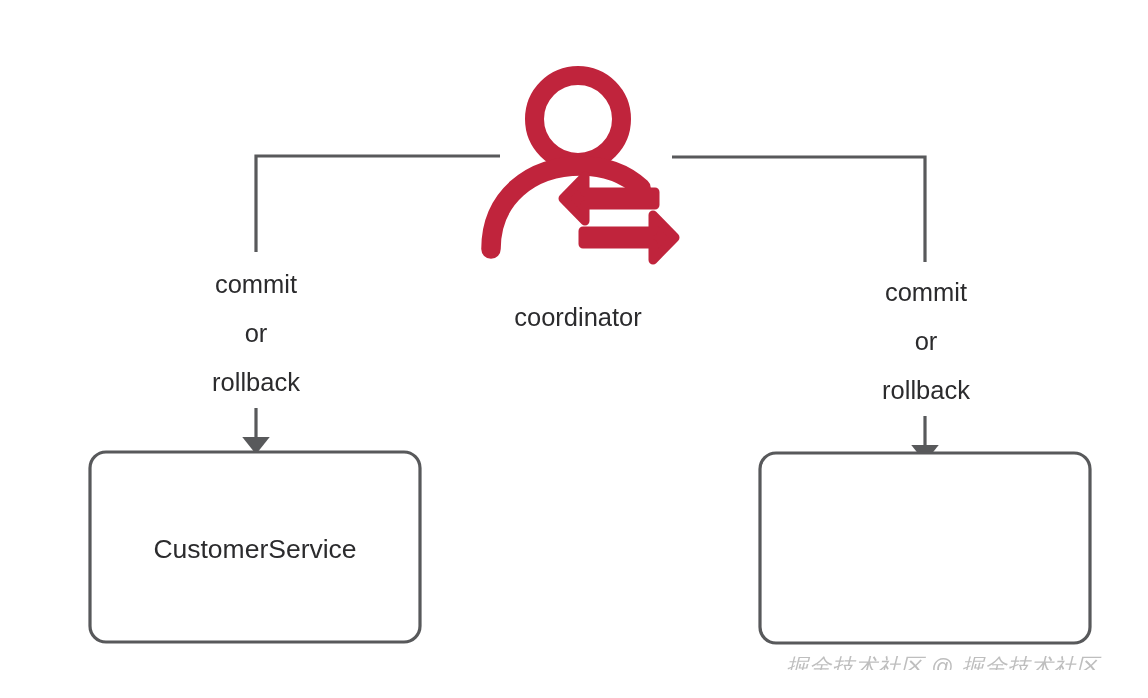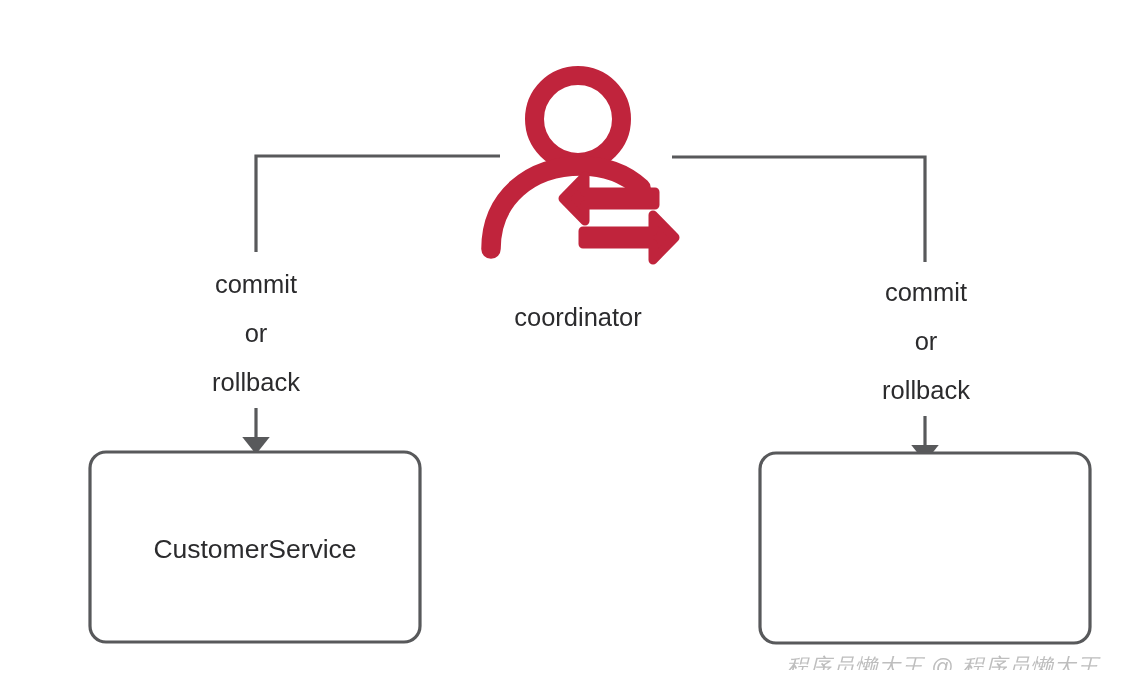--- a/index.html
+++ b/index.html
@@ -109,15 +109,15 @@
   <div class="label edge-label" style="left:256px; top:383px;">rollback</div>
 
   <div class="label edge-label" style="left:926px; top:293px;">commit</div>
   <div class="label edge-label" style="left:926px; top:342px;">or</div>
   <div class="label edge-label" style="left:926px; top:391px;">rollback</div>
 
   <div class="label node-label" style="left:255px; top:549px;">CustomerService</div>
 
   <div class="label coordinator-label" style="left:578px; top:318px;">coordinator</div>
 
-  <div id="watermark">程序员懒大王 @ 程序员懒大王</div>
+  <div id="watermark">掘金技术社区 @ 掘金技术社区</div>
 
 </div>
 
 </body></html>

